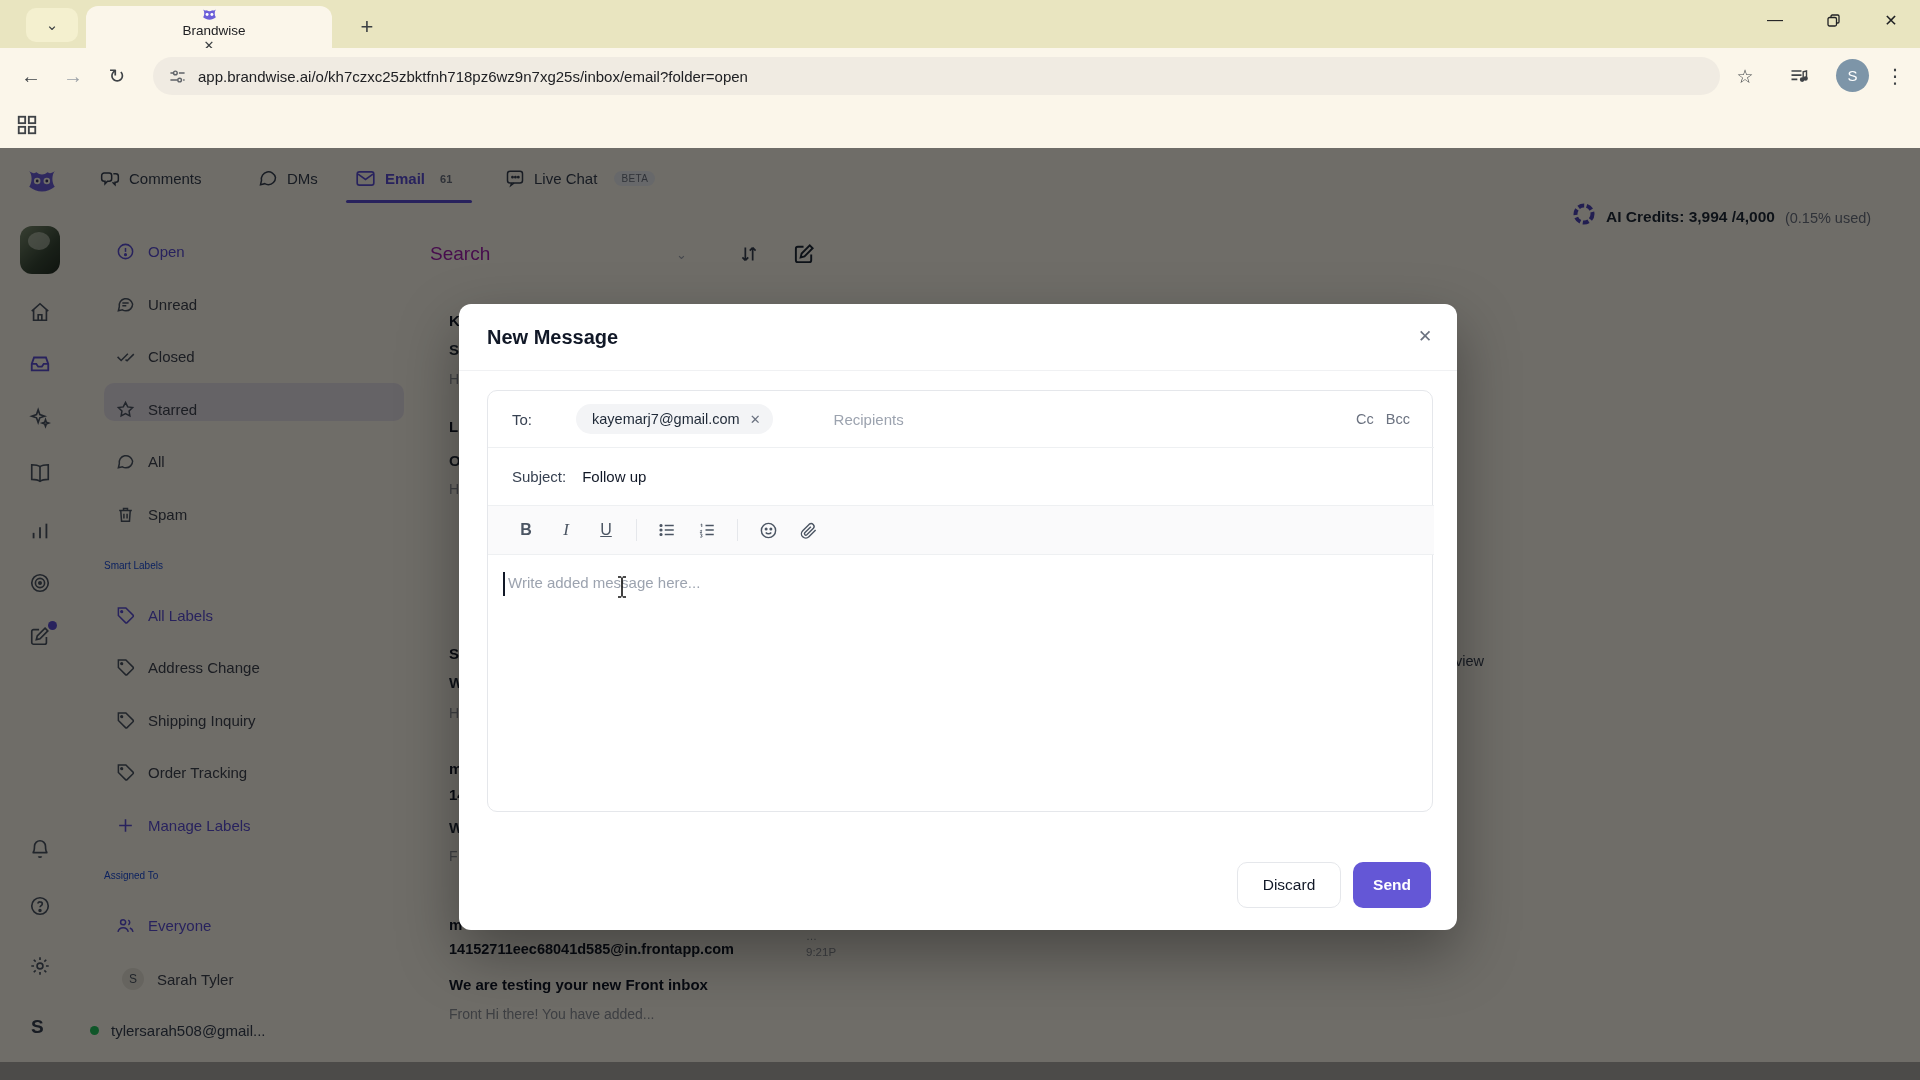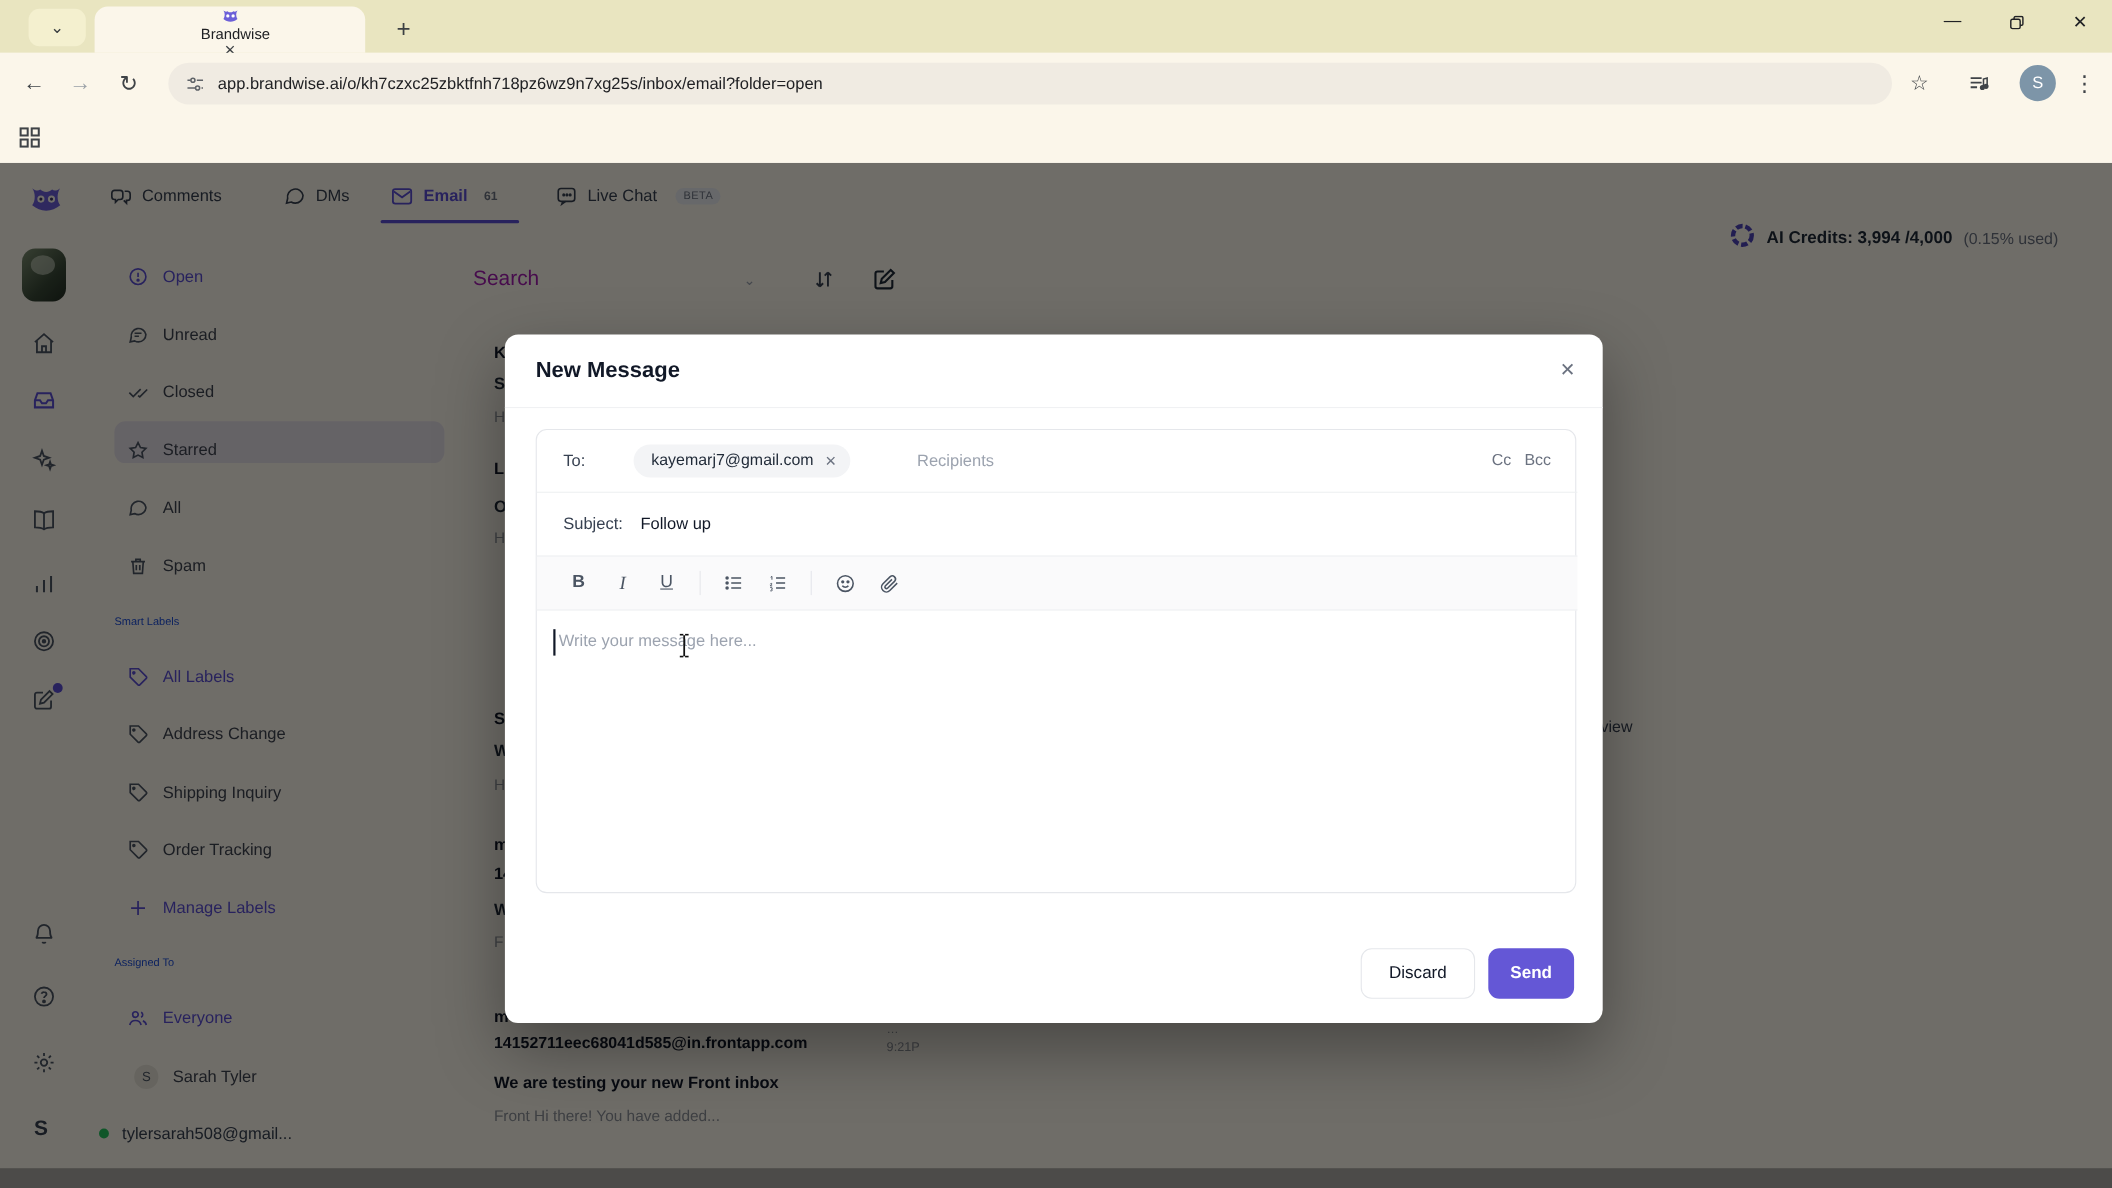--- a/index.html
+++ b/index.html
@@ -442,21 +442,21 @@
           </svg>
         </span>
       <span class="tbtn">
           <svg width="19" height="19" viewBox="0 0 24 24" fill="none" stroke="currentColor" stroke-width="1.8">
             <path d="M21 11.5l-8.5 8.5a5.5 5.5 0 0 1-7.8-7.8L13 4a3.7 3.7 0 0 1 5.2 5.2l-8.3 8.2a1.85 1.85 0 0 1-2.6-2.6L15 7.2"></path>
           </svg>
         </span>
     </div>
     <div class="abs bodyarea">
       <div class="abs caret"></div>
-      <div class="abs ph" style="left:20px; top:18px;">Write your message here...</div>
+      <div class="abs ph" style="left:20px; top:18px;">Write added message here...</div>
       <div class="abs" style="left:128px; top:20px;">
         <svg width="12" height="22" viewBox="0 0 12 22">
             <path d="M2 1h3.2M6.8 1H10M6 1.5v19M2 21h3.2M6.8 21H10" stroke="#111" stroke-width="1.6" fill="none"></path>
           </svg>
       </div>
     </div>
   </div>
 
   <div class="abs m-btn discard">Discard</div>
   <div class="abs m-btn send">Send</div>

